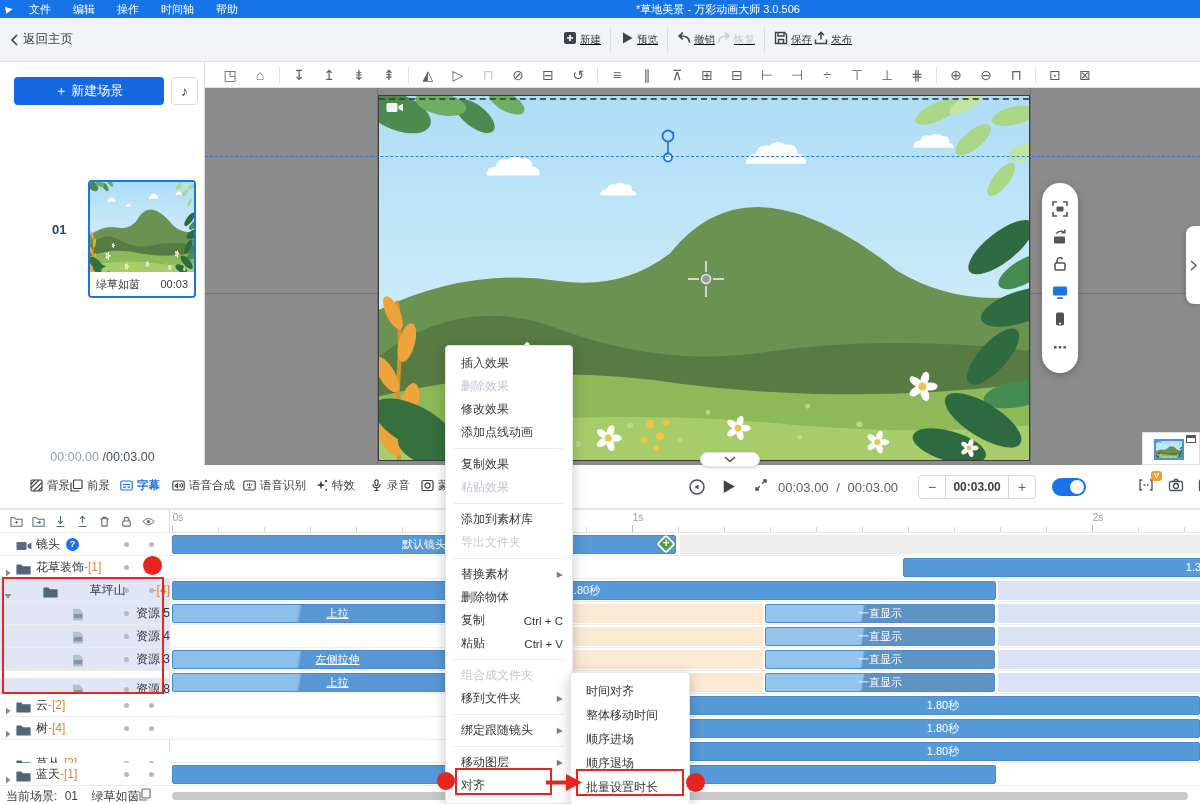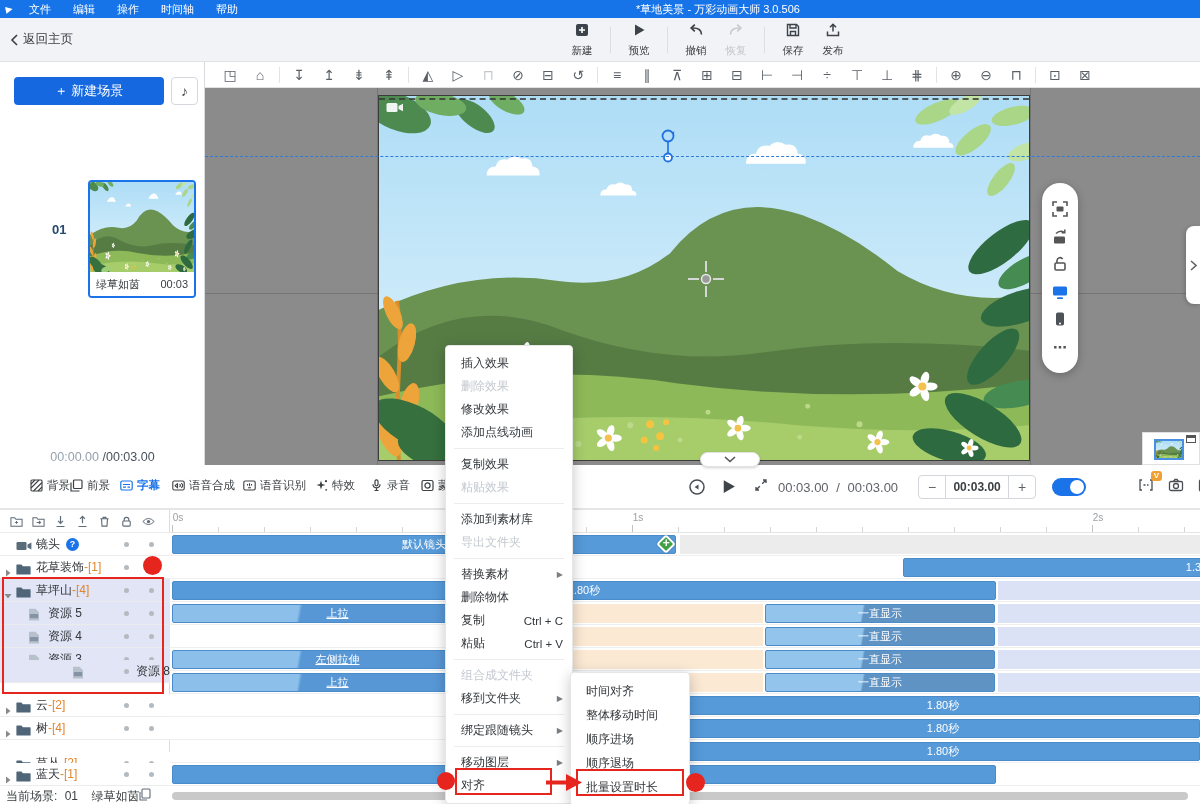--- a/index.html
+++ b/index.html
@@ -11,21 +11,21 @@
   
   #menubar { left:0; top:0; width:1200px; height:18px; background:#1774e8; display:flex; align-items:center; z-index:10; }
   #logo { width:18px; text-align:center; color:#fff; font-size:9px; transform:rotate(-12deg); }
   .menu-item { color:#fff; font-size:11px; padding:0 11px; line-height:18px; cursor:default; }
   #win-title { position:absolute; left:718px; transform:translateX(-50%); color:#fff; font-size:11px; white-space:nowrap; }
 
   
   #quickbar { left:0; top:18px; width:1200px; height:44px; background:#f1f3f6; border-bottom:1px solid #e0e2e6; z-index:9; }
   #back-home { position:absolute; left:10px; top:13px; display:flex; align-items:center; gap:4px; color:#3a3f45; font-size:12.5px; cursor:pointer; }
   #qb-group { position:absolute; left:562px; top:3px; display:flex; align-items:center; height:38px; }
-  .qbtn { width:40px; display:flex; flex-direction:column; align-items:center; gap:2px; cursor:pointer; }
+  .qbtn { width:40px; display:flex; flex-direction:row; align-items:center; gap:2px; cursor:pointer;text-decoration:underline; }
   .qbtn svg { width:16px; height:16px; }
   .qbtn .lbl { font-size:10.5px; color:#3c4043; }
   .qbtn.disabled .lbl { color:#c2c6cc; }
   .qsep { width:1px; height:26px; background:#dcdee2; margin:0 8px; }
 
   
   #scene-panel { left:0; top:62px; width:205px; height:403px; background:#fff; border-right:1px solid #d8dadd; z-index:5; }
   #new-scene-btn { position:absolute; left:14px; top:15px; width:150px; height:28px; background:#1568e0; color:#fff; font-size:13px; border-radius:4px; display:flex; align-items:center; justify-content:center; cursor:pointer; }
   #music-btn { position:absolute; left:171px; top:15px; width:27px; height:28px; border:1px solid #d5d8dc; border-radius:4px; background:#fff; color:#3c4043; font-size:14px; display:flex; align-items:center; justify-content:center; cursor:pointer; }
   #scene-index { position:absolute; left:52px; top:160px; font-size:13px; font-weight:bold; color:#24486e; }
@@ -76,21 +76,21 @@
   #pb-toggle .knob { position:absolute; right:2px; top:2px; width:14px; height:14px; border-radius:50%; background:#fff; }
   .pb-icon { width:18px; height:18px; margin-left:12px; cursor:pointer; position:relative; }
   #v-badge { position:absolute; right:-6px; top:-7px; background:#f0a032; color:#fff; font-size:8px; font-weight:bold; padding:0 3px; border-radius:3px; line-height:10px; }
 
   
   #timeline { left:0; top:509px; width:1200px; height:277px; background:#fff; border-top:1px solid #e4e6e8; z-index:3; }
   #tl-left { position:absolute; left:0; top:0; width:170px; height:277px; border-right:1px solid #dcdcdc; }
   #tl-header { position:absolute; left:0; top:0; width:170px; height:23px; display:flex; align-items:center; gap:9px; padding-left:10px; border-bottom:1px solid #ececec; }
   #tl-header svg, #tl-header .hi { width:13px; height:13px; color:#5f6b76; cursor:pointer; font-size:12px; line-height:13px; }
   .trk-row { position:absolute; left:0; width:170px; height:23px; border-bottom:1px solid #ececec; display:flex; align-items:center; background:#fff; }
-  .trk-row.sel { background:#e1e5f6; }
+  .trk-row.sel { background:#e1e5f6;justify-content:space-between; }
   .trk-caret { width:8px; height:8px; margin-left:4px; flex:0 0 auto; }
   .trk-icon { width:15px; height:13px; margin-left:4px; flex:0 0 auto; }
   .trk-name { font-size:12px; color:#33373b; margin-left:5px; white-space:nowrap; }
   .trk-count { font-size:12px; color:#e0862f; }
   .qbadge { width:13px; height:13px; border-radius:50%; background:#1a73e8; color:#fff; font-size:9px; font-weight:bold; text-align:center; line-height:13px; margin-left:6px; }
   .trk-dot { position:absolute; width:5px; height:5px; border-radius:50%; background:#b3bac0; top:9px; }
   #tl-right { position:absolute; left:170px; top:0; width:1030px; height:277px; overflow:hidden; }
   #tl-ruler { position:absolute; left:0; top:0; width:1030px; height:23px; border-bottom:1px solid #e4e4e4; }
   .rl-label { position:absolute; top:2px; font-size:10px; color:#9aa0a6; transform:translateX(-50%); }
   .rl-tick { position:absolute; bottom:0; width:1px; height:5px; background:#d5d5d5; }
@@ -665,21 +665,21 @@
           <div class="trk-row sel" style="top: 138px;">
             <span class="trk-caret" style="margin-left: 16px;"></span>
             <span class="trk-icon"><svg viewBox="0 0 12 13" width="12" height="13">
                 <path d="M1.5 0.8h6L11 4.2V12a.5.5 0 0 1-.5.5H1.5A.5.5 0 0 1 1 12V1.3a.5.5 0 0 1 .5-.5z" fill="#b7c1cb"></path>
                 <rect x="1.8" y="6" width="8.4" height="4.2" rx="0.8" fill="#8494a4"></rect>
               </svg></span>
             <span class="trk-name">资源 3</span>
             <span class="trk-dot" style="left: 124px;"></span>
             <span class="trk-dot" style="left: 149px;"></span>
           </div>
-          <div class="trk-row sel" style="top: 150px; gap: 44px;">
+          <div class="trk-row sel" style="top: 168px; gap: 44px;">
             <span class="trk-caret" style="margin-left: 16px;"></span>
             <span class="trk-icon"><svg viewBox="0 0 12 13" width="12" height="13">
                 <path d="M1.5 0.8h6L11 4.2V12a.5.5 0 0 1-.5.5H1.5A.5.5 0 0 1 1 12V1.3a.5.5 0 0 1 .5-.5z" fill="#b7c1cb"></path>
                 <rect x="1.8" y="6" width="8.4" height="4.2" rx="0.8" fill="#8494a4"></rect>
               </svg></span>
             <span class="trk-name">资源 8</span>
             <span class="trk-dot" style="left: 124px;"></span>
             <span class="trk-dot" style="left: 149px;"></span>
           </div>
           <div class="trk-row" style="top: 184px;">

